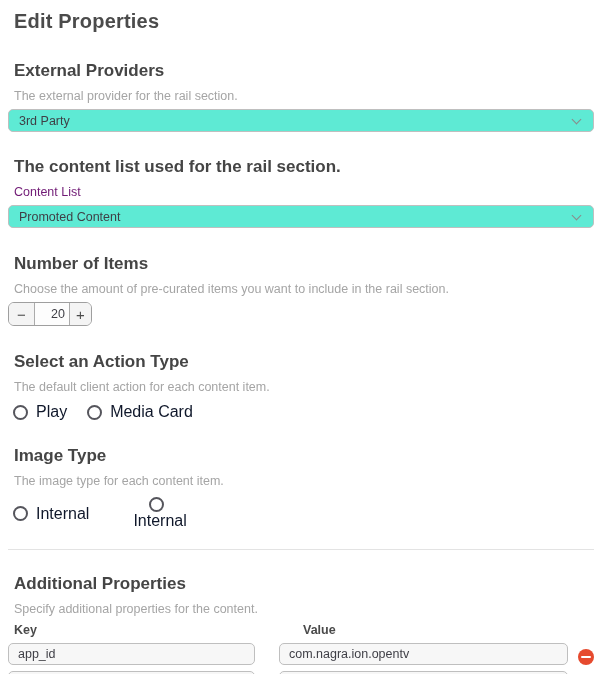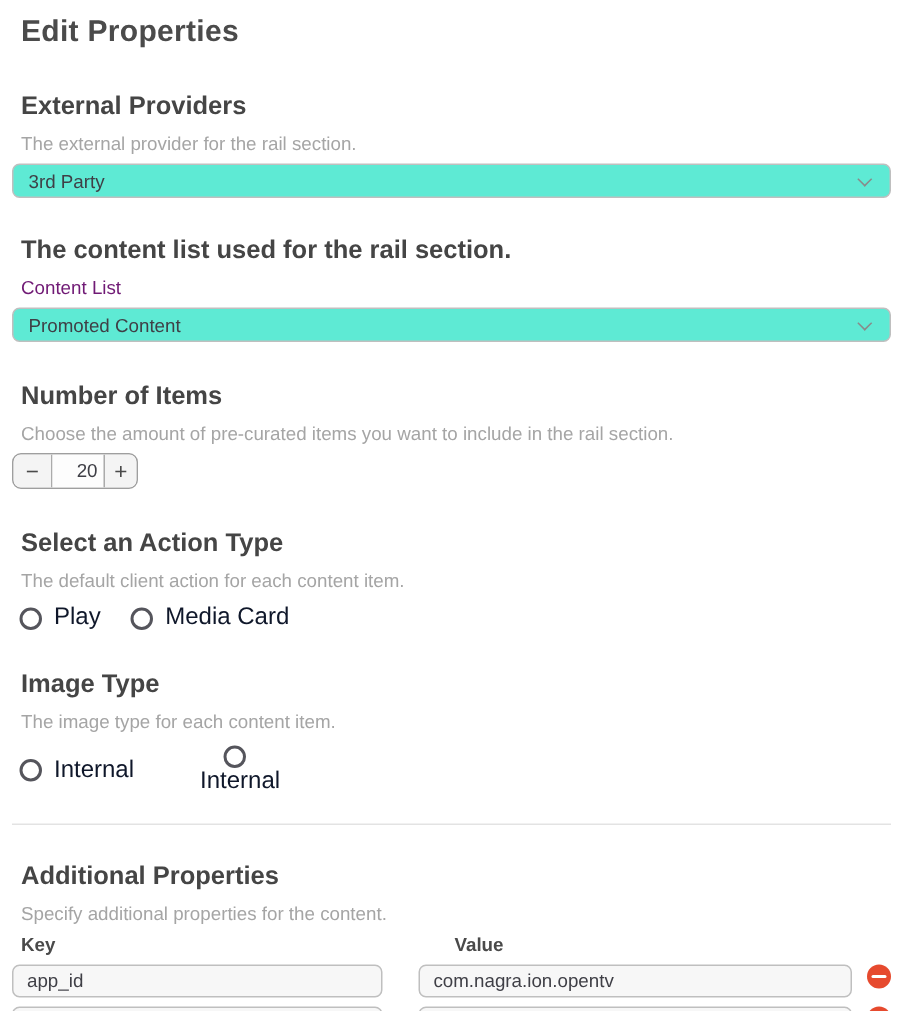--- a/index.html
+++ b/index.html
@@ -130,21 +130,21 @@
   .kv-headers { display: flex; margin-top: 7px; }
   .kv-header-key {
     width: 268px; margin-right: 24px;
     font-size: 12.5px; font-weight: 700; color: #4a4a4a;
     padding-left: 6px;
   }
   .kv-header-value {
     font-size: 12.5px; font-weight: 700; color: #4a4a4a;
     padding-left: 3px;
   }
-  .kv-row { display: flex; align-items: flex-start; margin-top: 6px; }
+  .kv-row { display: flex; align-items: flex-end; margin-top: 6px; }
   .kv-input {
     height: 22px;
     background: #f7f7f7;
     border: 1px solid #bfbfbf;
     border-radius: 5px;
     font-size: 12.5px;
     color: #3f3f46;
     padding: 0 9px;
     font-family: inherit;
   }

